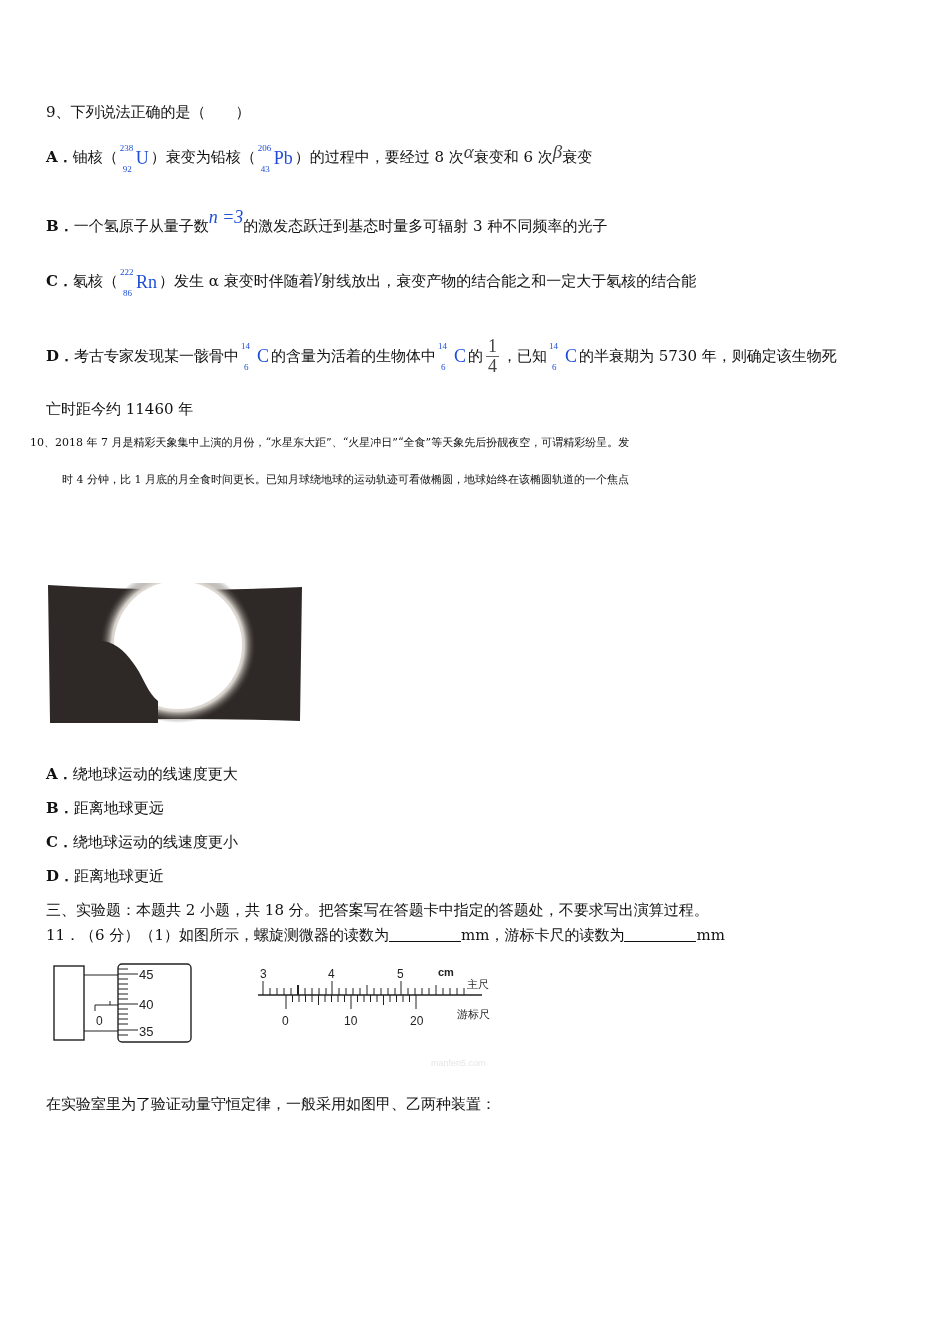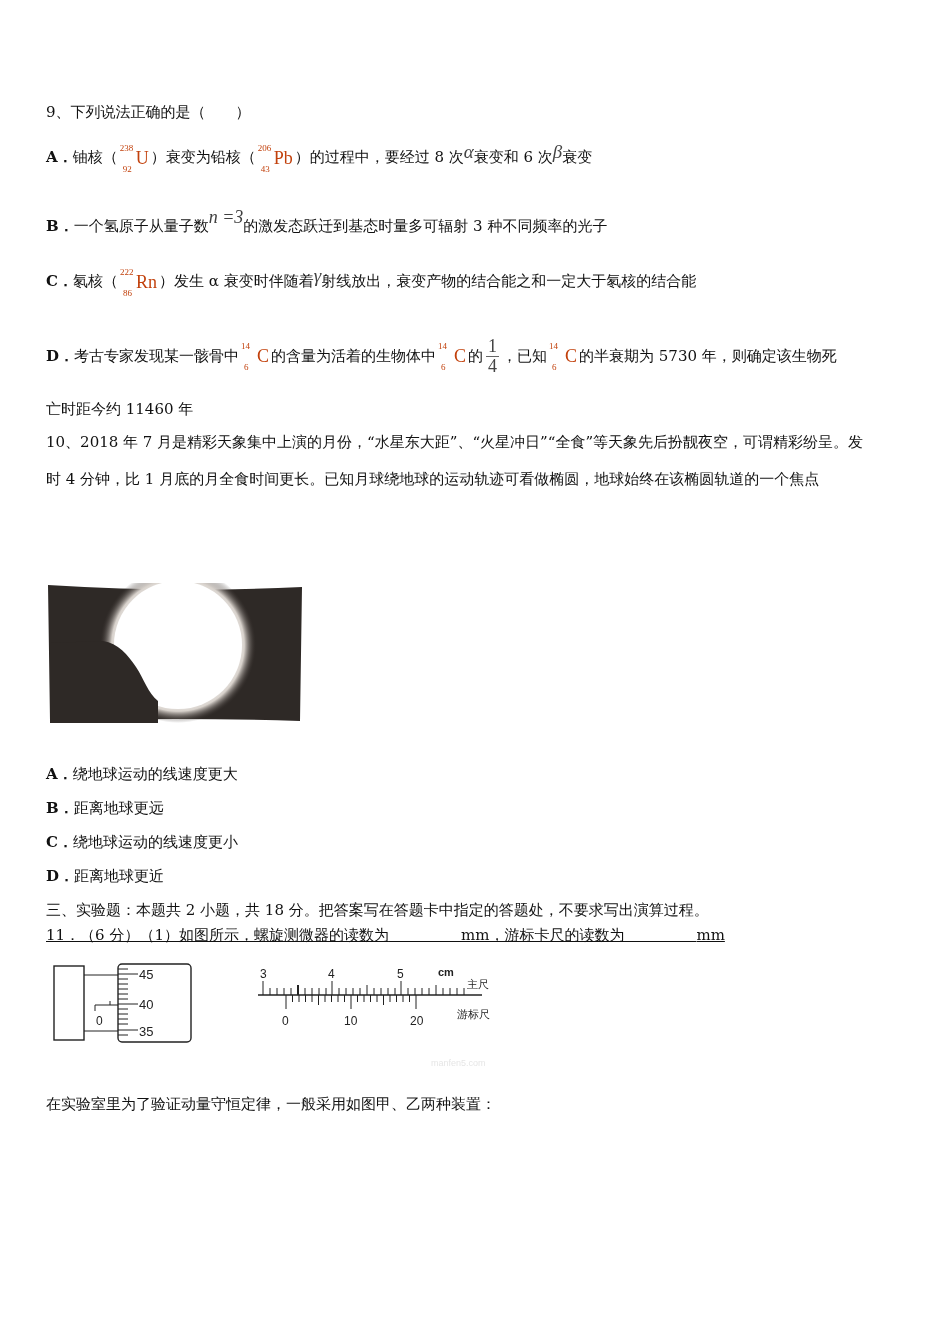--- a/index.html
+++ b/index.html
@@ -1,32 +1,32 @@
 <!DOCTYPE html>
 <html><head>
 <meta charset="utf-8">
 <style>
   html, body { margin:0; padding:0; background:#ffffff; }
   body { width:950px; height:1344px; position:relative; overflow:hidden;
          font-family:"DejaVu Serif","Liberation Serif",serif; color:#111; font-size:15px; }
   .line { position:absolute; left:46px; white-space:nowrap; line-height:20px; }
   .b { font-weight:bold; }
   .nuc { display:inline-block; position:relative; vertical-align:middle; margin:0 2px;
-         font-family:"Liberation Serif",serif; color:#c2410c; }
+         font-family:"Liberation Serif",serif; color:#1d4ed8; }
   .nuc .sym { font-size:18px; padding-left:16px; }
   .nuc .mass { position:absolute; left:0; top:-10px; font-size:9px; }
   .nuc .z { position:absolute; left:3px; top:11px; font-size:9px;text-align:center; }
   .greek { font-family:"Liberation Serif",serif; font-style:italic; font-size:19px; color:#444; vertical-align:4px; }
-  .math { font-family:"Liberation Serif",serif; font-style:italic; font-size:18px; color:#404040; vertical-align:8px; }
+  .math { font-family:"Liberation Serif",serif; font-style:italic; font-size:18px; color:#1d4ed8; vertical-align:8px; }
   .frac { display:inline-block; vertical-align:middle; text-align:center; font-family:"Liberation Serif",serif;
           color:#444; font-size:18px; margin:0 3px; line-height:19px; }
   .frac .num { display:block; border-bottom:1px solid #666; padding:0 2px; }
   .frac .den { display:block; }
   .blank { display:inline-block; width:72px; border-bottom:1px solid #111; height:14px; vertical-align:-2px; }
-  .para { position:absolute; left:46px; width:862px; line-height:37px; font-size:15px; }
+  .para { position:absolute; left:30px; width:862px; line-height:37px; font-size:11px; }
   .photo { position:absolute; left:48px; top:583px; width:254px; height:140px; }
   .fig { position:absolute; }
   .fig text { font-family:"Liberation Sans",sans-serif; }
 </style>
 </head>
 <body>
 
 <div class="line" style="top:102px;">9、下列说法正确的是（　　）</div>
 
 <div class="line" style="top:142px;">
@@ -41,21 +41,21 @@
   <span class="b">C．</span><span>氡核（</span><span class="nuc"><span class="mass">222</span><span class="z">86</span><span class="sym">Rn</span></span><span>）发生 α 衰变时伴随着</span><span class="greek">γ</span><span>射线放出，衰变产物的结合能之和一定大于氡核的结合能</span>
 </div>
 
 <div class="line" style="top:337px;">
   <span class="b">D．</span><span>考古专家发现某一骸骨中</span><span class="nuc"><span class="mass">14</span><span class="z">6</span><span class="sym">C</span></span><span>的含量为活着的生物体中</span><span class="nuc"><span class="mass">14</span><span class="z">6</span><span class="sym">C</span></span><span>的</span><span class="frac"><span class="num">1</span><span class="den">4</span></span><span>，已知</span><span class="nuc"><span class="mass">14</span><span class="z">6</span><span class="sym">C</span></span><span>的半衰期为 5730 年，则确定该生物死</span>
 </div>
 <div class="line" style="top:399px;">亡时距今约 11460 年</div>
 
 <div class="para" style="top:424px;">
   <div style="white-space:nowrap;">10、2018 年 7 月是精彩天象集中上演的月份，“水星东大距”、“火星冲日”“全食”等天象先后扮靓夜空，可谓精彩纷呈。发</div>
-  <div style="white-space:nowrap;">时 4 分钟，比 1 月底的月全食时间更长。已知月球绕地球的运动轨迹可看做椭圆，地球始终在该椭圆轨道的一个焦点</div>
+  <div style="white-space:nowrap;margin-left:32px;">时 4 分钟，比 1 月底的月全食时间更长。已知月球绕地球的运动轨迹可看做椭圆，地球始终在该椭圆轨道的一个焦点</div>
 </div>
 
 <div class="photo">
   <svg width="254" height="140" viewBox="0 0 254 140">
     <defs>
       <radialGradient id="glow" cx="0.5" cy="0.5" r="0.5">
         <stop offset="0.7" stop-color="#ffffff"></stop>
         <stop offset="0.85" stop-color="#d8d2cc"></stop>
         <stop offset="1" stop-color="#3a3330" stop-opacity="0"></stop>
       </radialGradient>
@@ -66,21 +66,21 @@
     <path d="M55,58 C70,60 80,72 88,84 C96,96 100,110 110,118 L110,140 L2,140 L2,60 Z" fill="#2e2926"></path>
   </svg>
 </div>
 
 <div class="line" style="top:764px;"><span class="b">A．</span><span>绕地球运动的线速度更大</span></div>
 <div class="line" style="top:798px;"><span class="b">B．</span><span>距离地球更远</span></div>
 <div class="line" style="top:832px;"><span class="b">C．</span><span>绕地球运动的线速度更小</span></div>
 <div class="line" style="top:866px;"><span class="b">D．</span><span>距离地球更近</span></div>
 
 <div class="line" style="top:900px;">三、实验题：本题共 2 小题，共 18 分。把答案写在答题卡中指定的答题处，不要求写出演算过程。</div>
-<div class="line" style="top:925px;text-decoration:underline;">
+<div class="line" style="top:925px;">
   <span>11．（6 分）（1）如图所示，螺旋测微器的读数为</span><span class="blank"></span><span>mm，游标卡尺的读数为</span><span class="blank"></span><span>mm</span>
 </div>
 
 <svg class="fig" style="left:50px;top:963px;" width="150" height="82" viewBox="0 0 150 82">
   <rect x="4" y="3" width="30" height="74" fill="none" stroke="#222" stroke-width="1.4"></rect>
   <line x1="34" y1="12" x2="68" y2="12" stroke="#222"></line>
   <line x1="34" y1="68" x2="68" y2="68" stroke="#222"></line>
   <line x1="45" y1="42" x2="68" y2="42" stroke="#222"></line>
   <line x1="45" y1="42" x2="45" y2="48" stroke="#222"></line>
   <line x1="60" y1="38" x2="60" y2="42" stroke="#222"></line>

